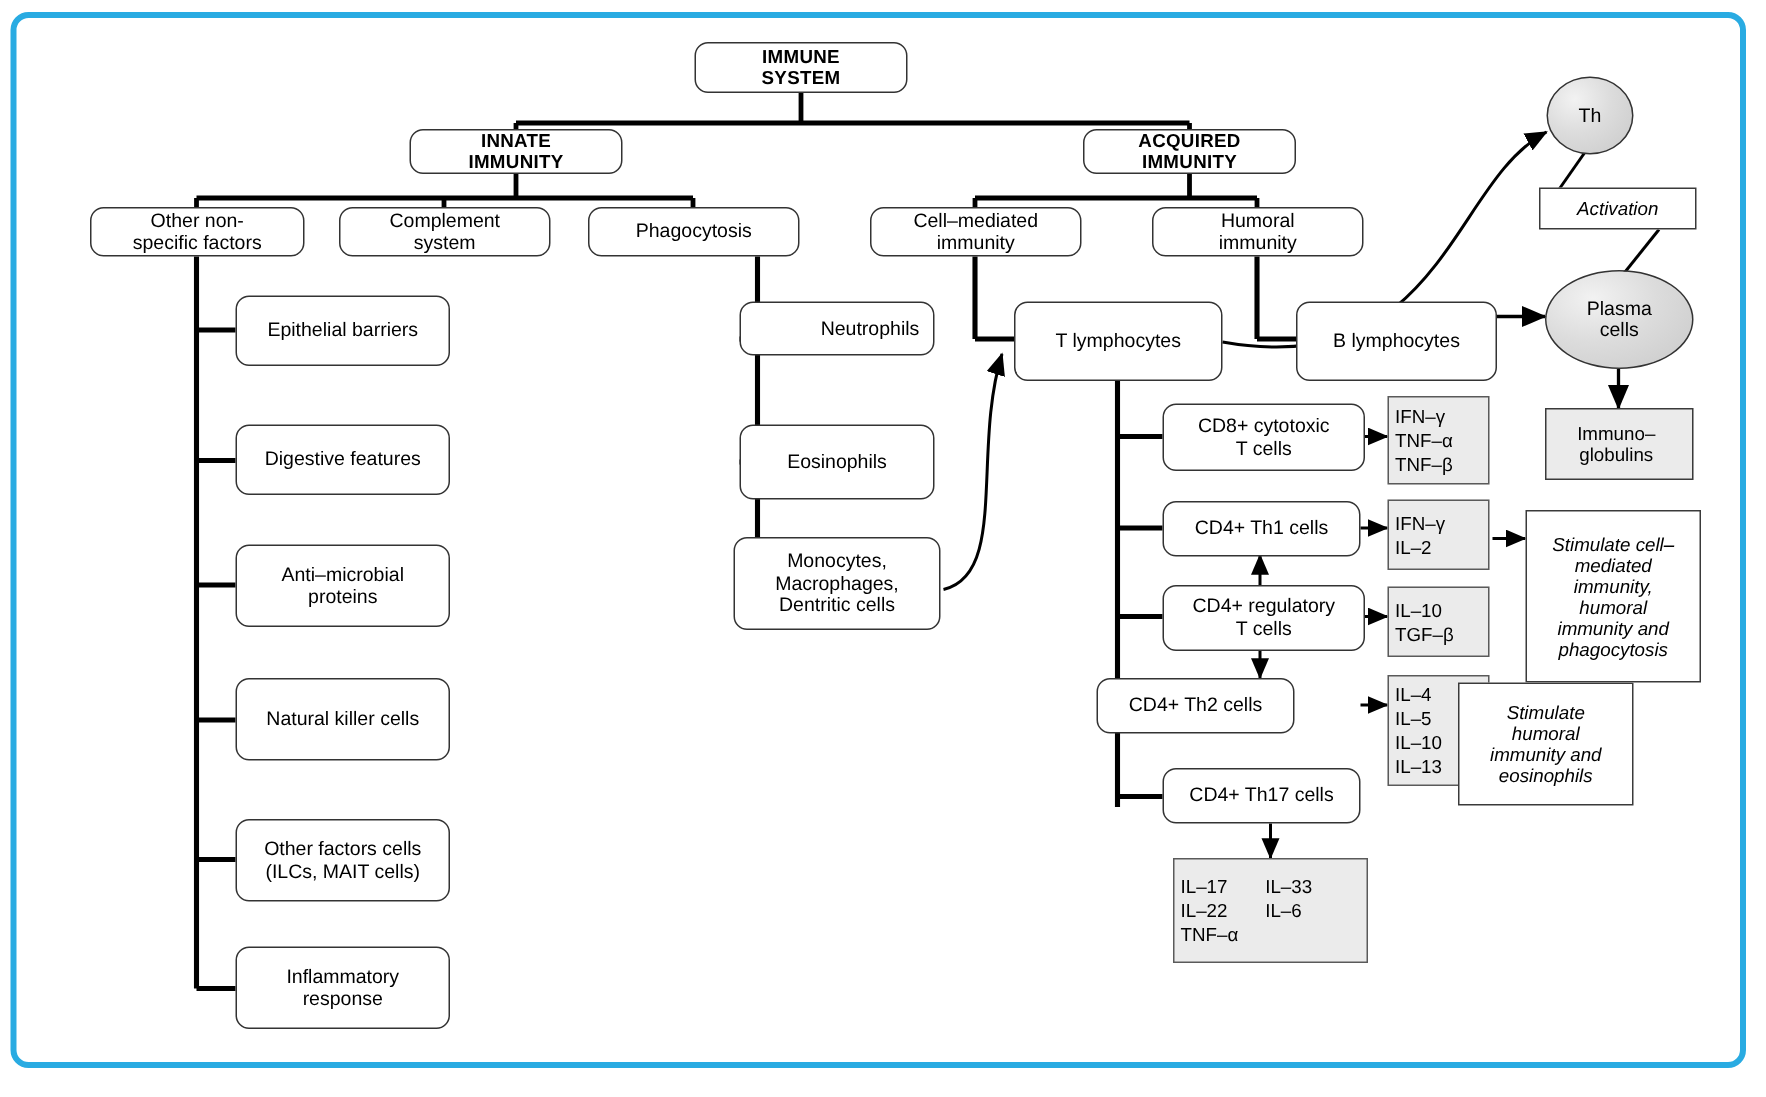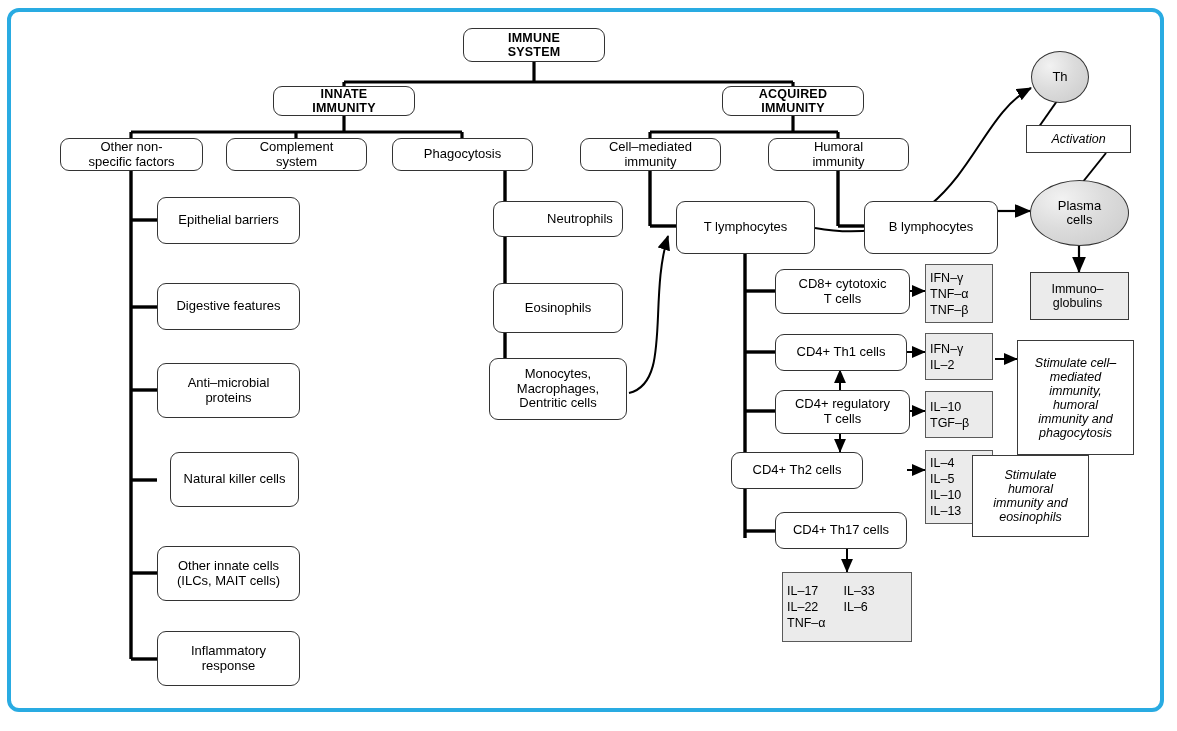--- a/index.html
+++ b/index.html
@@ -121,22 +121,22 @@
   <div class="node reg" style="left: 60px; top: 138px; width: 143px; height: 33px; white-space: pre-line;">Other non-
 specific factors</div>
   <div class="node reg" style="left: 226px; top: 138px; width: 141px; height: 33px; white-space: pre-line;">Complement
 system</div>
   <div class="node reg" style="left:392px;top:138px;width:141px;height:33px;">Phagocytosis</div>
 
   <div class="node reg" style="left:157px;top:197px;width:143px;height:47px;">Epithelial barriers</div>
   <div class="node reg" style="left:157px;top:283px;width:143px;height:47px;">Digestive features</div>
   <div class="node reg" style="left: 157px; top: 363px; width: 143px; height: 55px; white-space: pre-line;">Anti–microbial
 proteins</div>
-  <div class="node reg" style="left:170px;top:452px;width:129px;height:55px;">Natural killer cells</div>
-  <div class="node reg" style="left: 157px; top: 546px; width: 143px; height: 55px; white-space: pre-line;">Other innate cells
+  <div class="node reg" style="left:157px;top:452px;width:143px;height:55px;">Natural killer cells</div>
+  <div class="node reg" style="left: 157px; top: 546px; width: 143px; height: 55px; white-space: pre-line;">Other factors cells
 (ILCs, MAIT  cells)</div>
   <div class="node reg" style="left: 157px; top: 631px; width: 143px; height: 55px; white-space: pre-line;">Inflammatory
 response</div>
 
   <div class="node reg" style="left:493px;top:201px;width:130px;height:36px;padding-left:48px;">Neutrophils</div>
   <div class="node reg" style="left:493px;top:283px;width:130px;height:50px;">Eosinophils</div>
   <div class="node reg" style="left: 489px; top: 358px; width: 138px; height: 62px; white-space: pre-line;">Monocytes,
 Macrophages,
 Dentritic cells</div>
 

